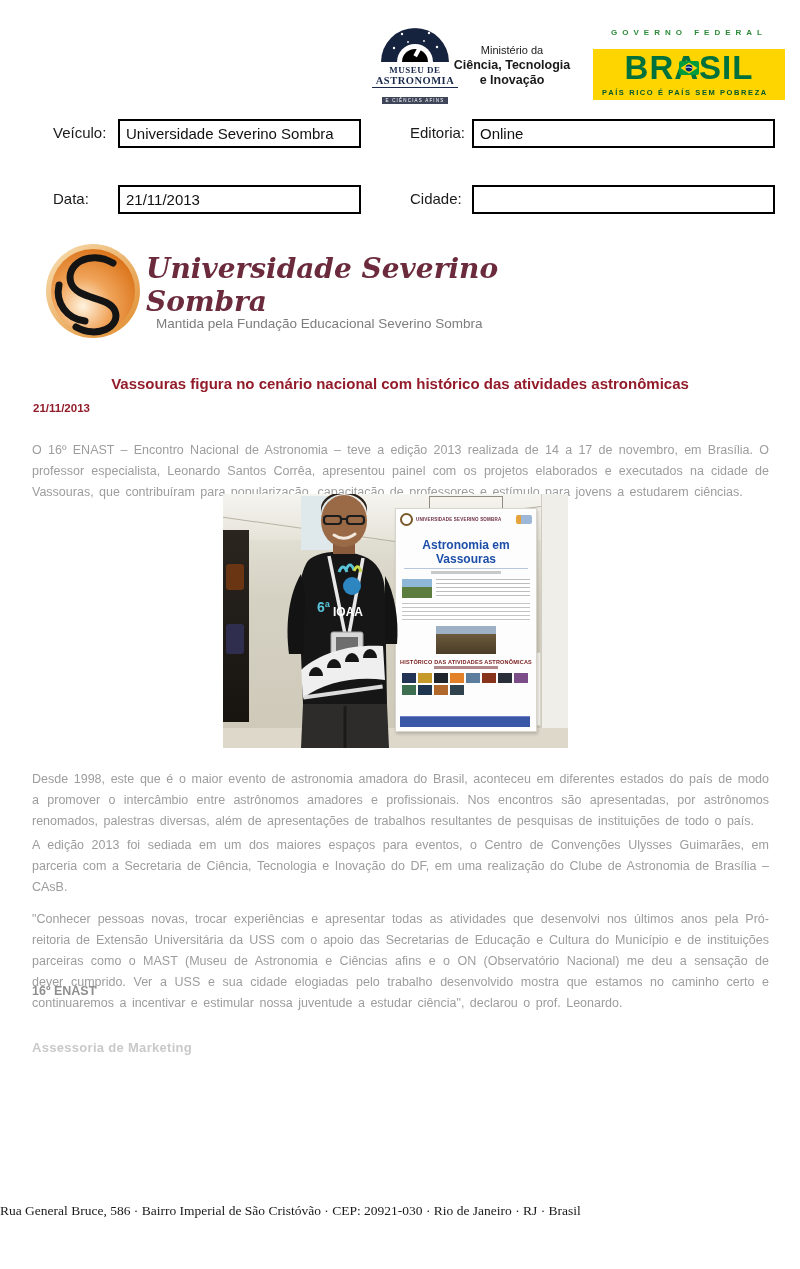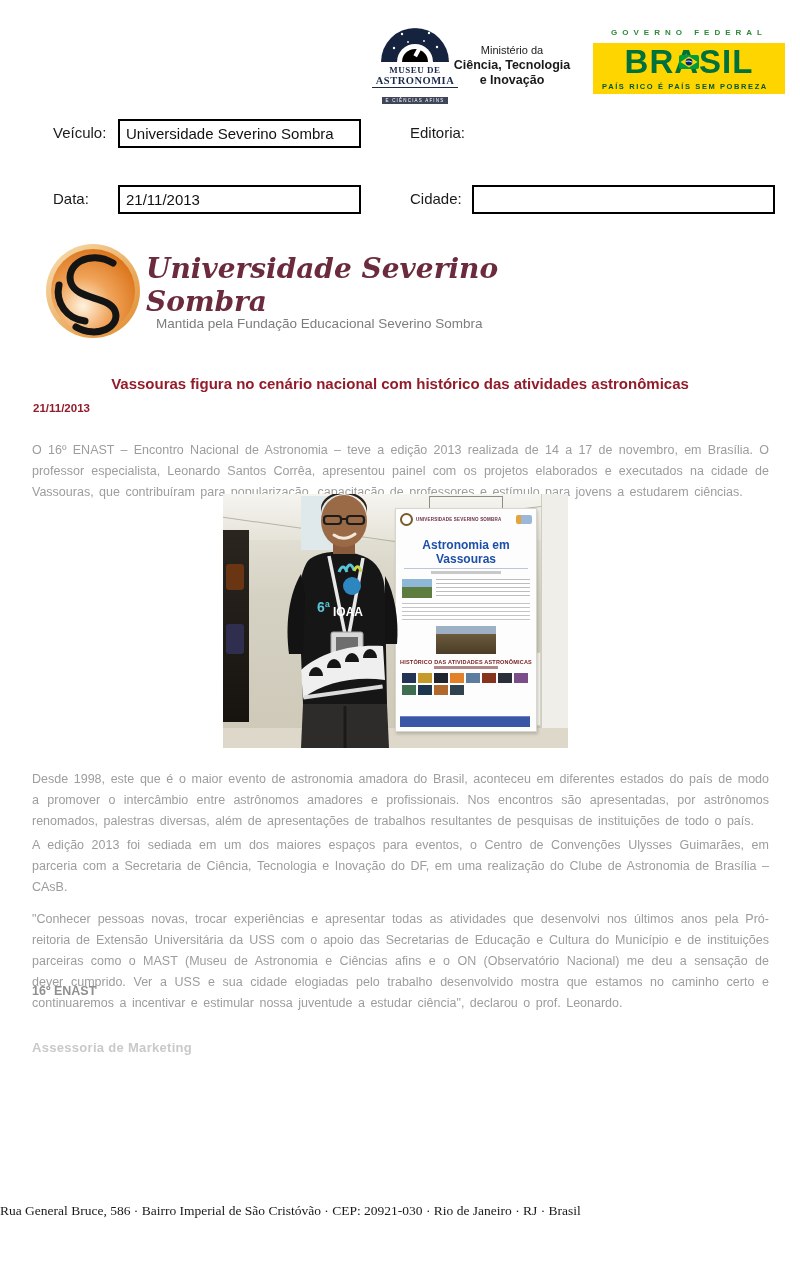--- a/index.html
+++ b/index.html
@@ -12,21 +12,21 @@
   .museum .mname{font-family:"Liberation Serif",serif;color:#1b2a4c;font-weight:bold;
                  letter-spacing:.5px;line-height:1.05;}
   .museum .l1{font-size:9px;}
   .museum .l2{font-size:10.5px;border-bottom:1.5px solid #1b2a4c;padding-bottom:1px;}
   .museum .l3{display:inline-block;background:#3f465a;color:#fff;font-size:4.5px;
               letter-spacing:1.2px;padding:1px 4px;margin-top:1px;}
   .ministry{left:450px;top:44px;width:124px;text-align:center;color:#1a1a1a;line-height:1.25;}
   .ministry .m1{font-size:11px;}
   .ministry .m2,.ministry .m3{font-size:12.5px;font-weight:bold;}
   .brasil{left:593px;top:28px;width:192px;text-align:center;}
-  .brasil .gov{color:#2e8b3a;font-size:8px;font-weight:bold;letter-spacing:5px;padding-bottom:6px;}
+  .brasil .gov{color:#2e8b3a;font-size:8px;font-weight:bold;letter-spacing:5px;padding-bottom:12px;}
   .brasil .band{position:relative;background:#ffd500;padding:1px 0 0 0;}
   .brasil .big{color:#00703c;font-size:33px;font-weight:bold;letter-spacing:1px;line-height:36px;
                font-family:"Liberation Sans",sans-serif;}
   .brasil .tag{background:#ffd500;color:#00572e;font-size:7.5px;font-weight:bold;
                letter-spacing:1.6px;padding:2px 8px 3px 0;}
   .flagwrap{position:absolute;left:86px;top:12px;}
 
   
   .lbl{font-size:15px;color:#1a1a1a;}
   .box{border:2px solid #000;height:25px;background:#fff;font-size:15px;color:#111;
@@ -138,20 +138,21 @@
           <path d="M6.8,6.4 Q10,5.2 13.2,7.2" stroke="#fff" stroke-width="0.9" fill="none"></path>
         </svg>
       </div>
     </div>
     <div class="tag">PAÍS RICO É PAÍS SEM POBREZA</div>
   </div>
 
   <div class="abs lbl" style="left:53px;top:124px;">Veículo:</div>
   <div class="abs box" style="left:118px;top:119px;width:233px;">Universidade Severino Sombra</div>
   <div class="abs lbl" style="left:410px;top:124px;">Editoria:</div>
+  <div class="abs box" style="left:472px;top:119px;width:293px;">Online</div>
   <div class="abs lbl" style="left:53px;top:190px;">Data:</div>
   <div class="abs box" style="left:118px;top:185px;width:233px;">21/11/2013</div>
   <div class="abs lbl" style="left:410px;top:190px;">Cidade:</div>
   <div class="abs box" style="left:472px;top:185px;width:293px;"></div>
 
   <div class="abs" style="left:45px;top:243px;">
     <svg width="96" height="96" viewBox="0 0 96 96">
       <defs>
         <radialGradient id="ussg" cx="38%" cy="68%" r="75%">
           <stop offset="0%" stop-color="#fff3df"></stop>

